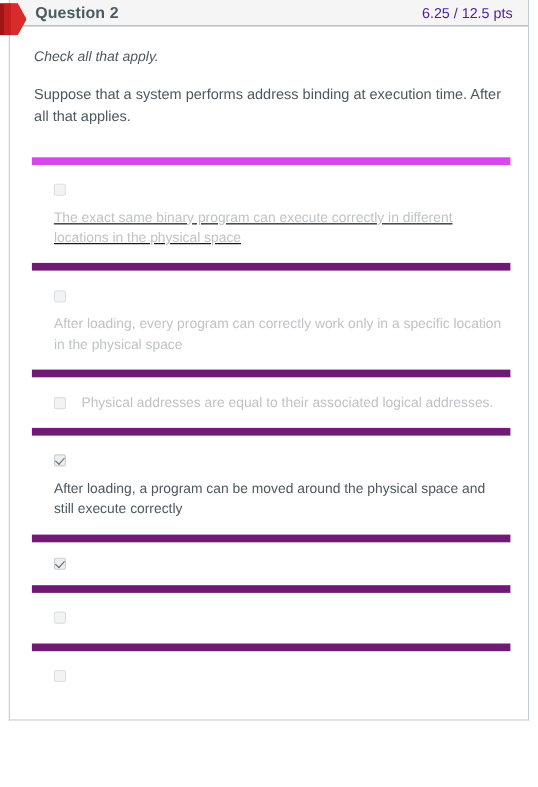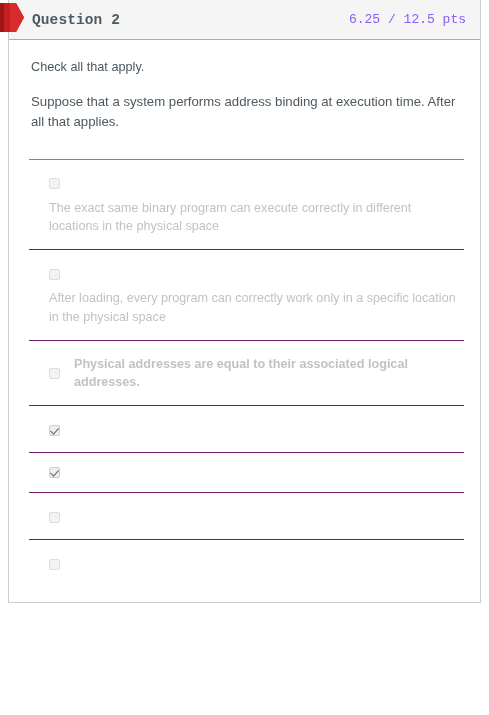--- a/index.html
+++ b/index.html
@@ -21,27 +21,26 @@
     width: 473px;
     border: 1px solid #c7cdd1;
     border-top: none;
     background: #ffffff;
     box-sizing: border-box;
   }
 
   
   .q-header {
     position: relative;
-    height: 40px;
+    height: 24px;
     background: #f5f5f5;
     border-bottom: 1px solid #a5abaf;
     display: flex;
     align-items: center;
     box-sizing: border-box;
-    font-family: Liberation Mono, monospace;
   }
 
   .flag-icon {
     position: absolute;
     left: -9px;
     top: 3px;
     width: 24px;
     height: 29px;
     pointer-events: none;
   }
@@ -51,70 +50,71 @@
     font-size: 14.5px;
     font-weight: bold;
     color: #4b5a63;
     letter-spacing: .1px;
   }
 
   .q-points {
     margin-left: auto;
     margin-right: 14px;
     font-size: 13px;
-    color: #8b5cf6;
+    color: #4c1d95;
   }
 
   
   .q-body {
     padding: 0 0 16px 0;
   }
 
   .q-instruction {
     margin: 20px 22px 0 22px;
     font-size: 12.7px;
+    font-style: italic;
     color: #4c5860;
   }
 
   .q-text {
     margin: 18px 22px 0 22px;
     font-size: 13.2px;
     line-height: 1.55;
     color: #4c5860;
   }
 
   .answers {
     margin-top: 26px;
   }
 
   .answer-row {
     position: relative;
-    border-top: 1px solid #701a75;
+    border-top: 7px solid #701a75;
     margin: 0 16px 0 20px;
     padding: 14px 8px 14px 20px;
     box-sizing: border-box;
   }
   .answer-row:first-child {
-    border-top: 1px solid #d946ef;
+    border-top: 7px solid #d946ef;
+    text-decoration: underline;
   }
 
   
   .answer-row.stacked .ans-text {
     display: block;
     margin-top: 7px;
   }
 
   
   .answer-row.inline {
     display: flex;
     align-items: center;
   }
   .answer-row.inline .ans-text {
     margin-left: 14px;
-    font-weight: bold;
   }
 
   .checkbox {
     display: inline-block;
     width: 11px;
     height: 11px;
     border: 1px solid #dcdfe1;
     border-radius: 2px;
     background: #f2f3f4;
     box-sizing: border-box;
@@ -167,21 +167,21 @@
     <div class="q-instruction">Check all that apply.</div>
     <div class="q-text">Suppose that a system performs address binding at execution time. After all that applies.</div>
 
     <div class="answers">
         <div class="answer-row stacked"><span class="checkbox"></span><span class="ans-text">The exact same binary program can execute correctly in different locations in the physical space</span></div>
         <div class="answer-row stacked"><span class="checkbox"></span><span class="ans-text">After loading, every program can correctly work only in a specific location in the physical space</span></div>
         <div class="answer-row inline">
           <span class="checkbox"></span>
           <span class="ans-text">Physical addresses are equal to their associated logical addresses.</span>
         </div>
-        <div class="answer-row stacked selected"><span class="checkbox checked"></span></div>
+        <div class="answer-row stacked selected"><span class="checkbox checked"></span><span class="ans-text">After loading, a program can be moved around the physical space and still execute correctly</span></div>
         <div class="answer-row inline selected">
           <span class="checkbox checked"></span>
         </div>
         <div class="answer-row stacked"><span class="checkbox"></span></div>
         <div class="answer-row stacked"><span class="checkbox"></span></div>
       </div>
   </div>
 
 </div>
 

